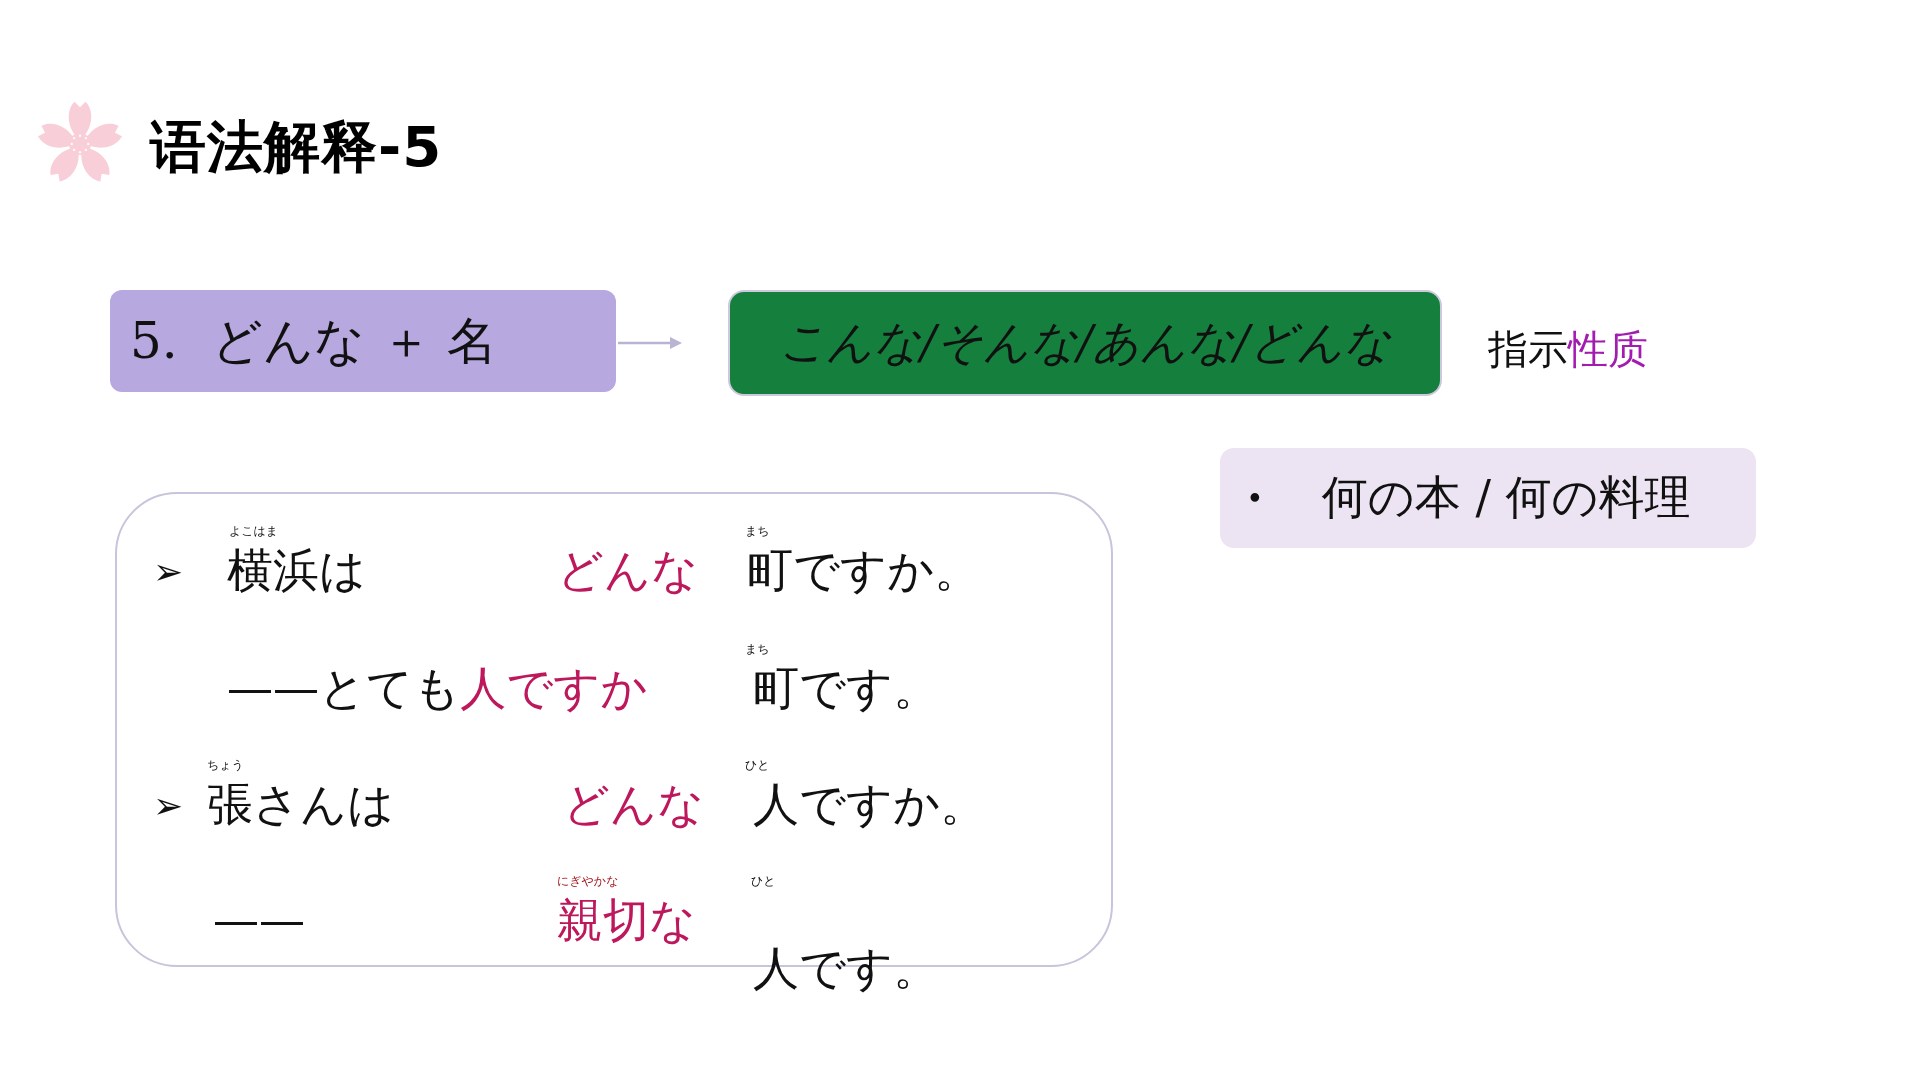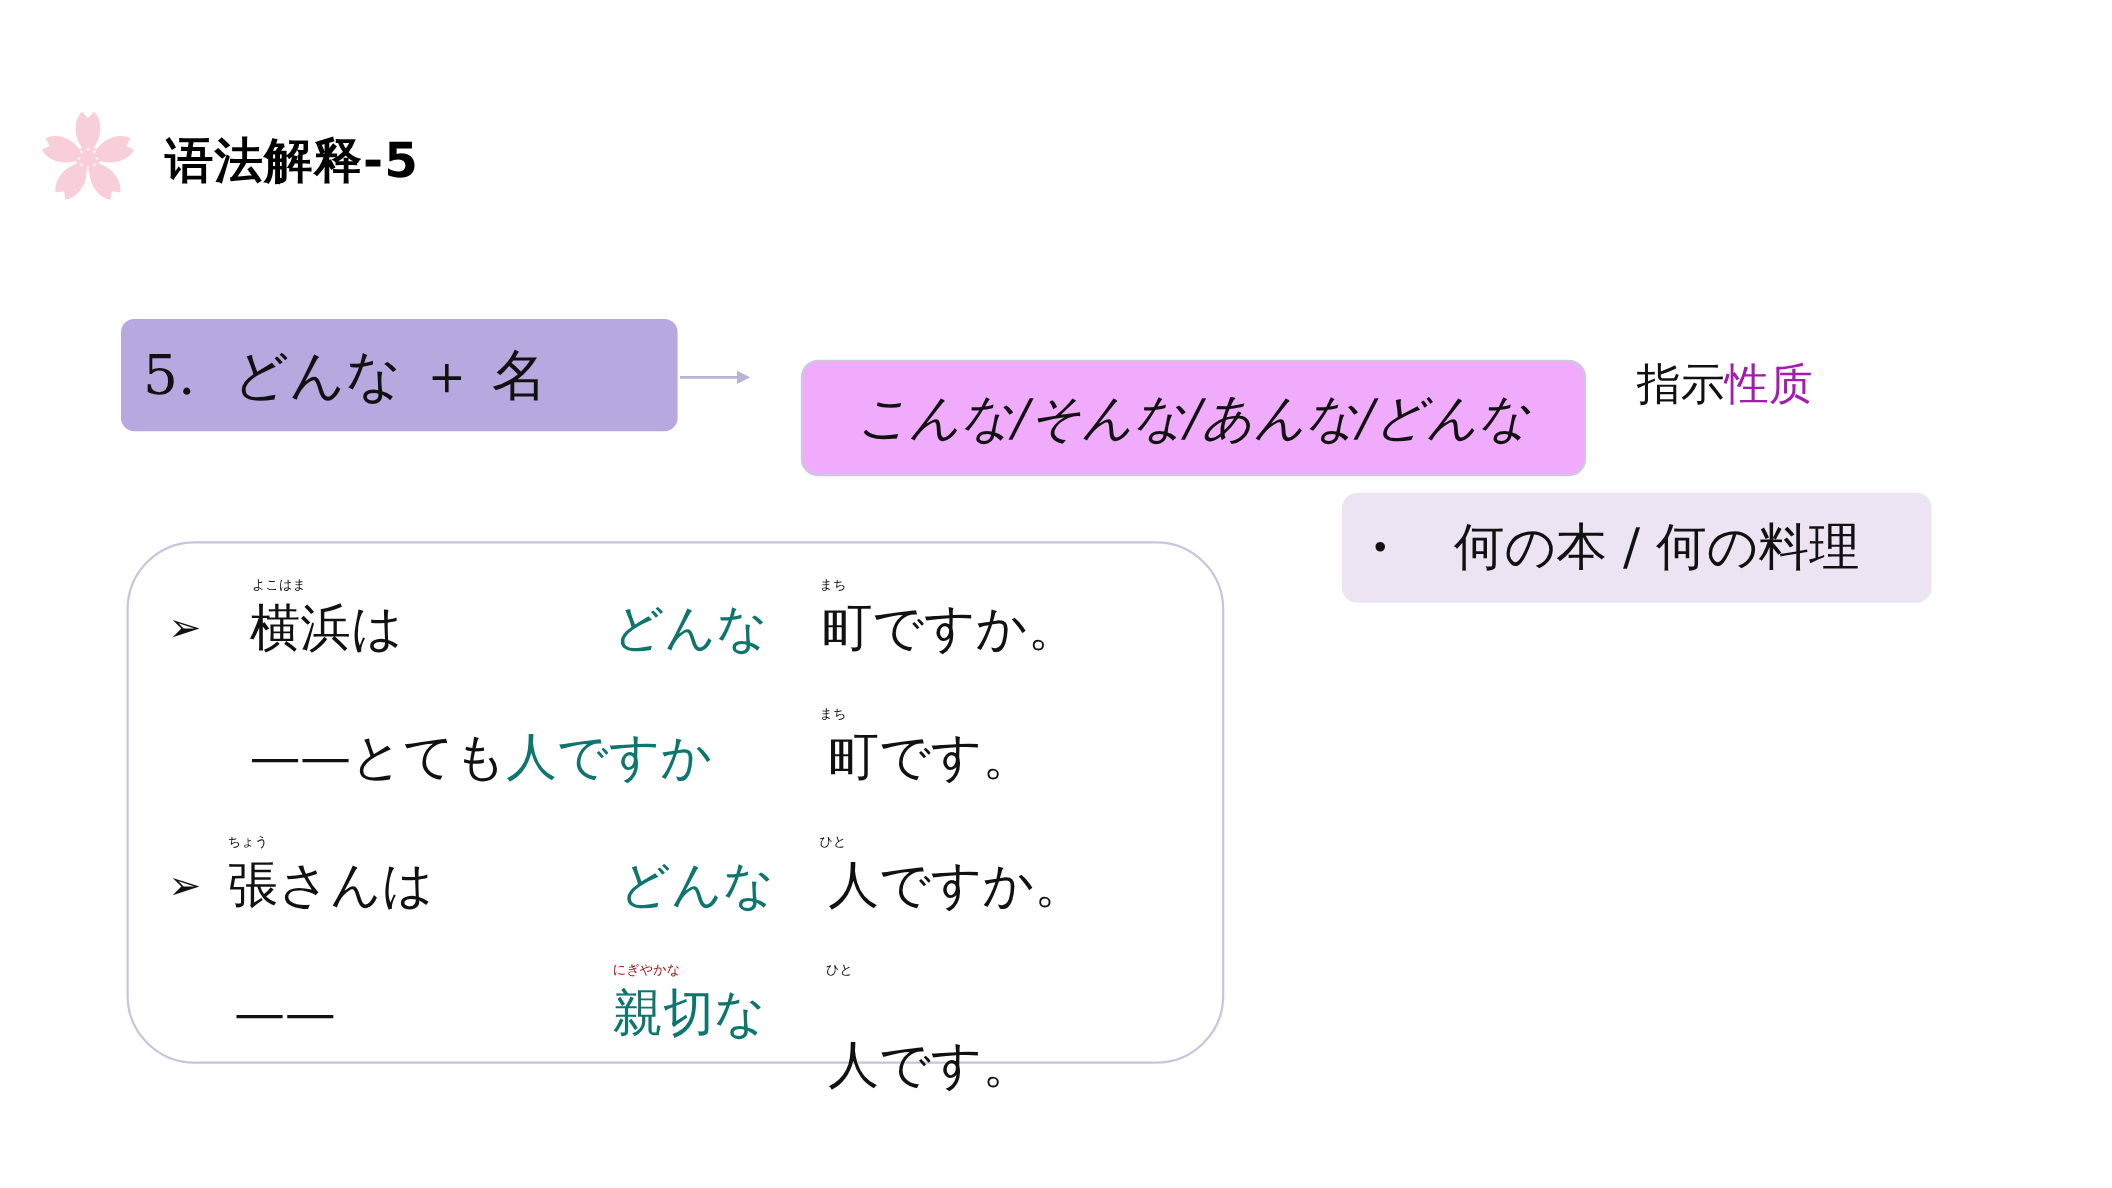--- a/index.html
+++ b/index.html
@@ -1,38 +1,38 @@
 <!DOCTYPE html>
 <html><head>
 <meta charset="utf-8">
 <style>
   html, body { margin:0; padding:0; }
   body { width:1920px; height:1080px; background:#ffffff; position:relative; overflow:hidden;
          font-family:"DejaVu Serif","Liberation Serif",serif; color:#111; }
   .abs { position:absolute; }
   .sakura { left:34px; top:98px; width:92px; height:92px; }
   .title { left:150px; top:104px; font-family:"DejaVu Sans","Liberation Sans",sans-serif;
-           font-weight:bold; font-size:44px; line-height:86px; color:#000; letter-spacing:1px; }
+           font-weight:bold; font-size:56px; line-height:86px; color:#000; letter-spacing:1px; }
   .pattern-box { left:110px; top:290px; width:506px; height:102px; background:#b7a8e0;
                  border-radius:12px; display:flex; align-items:center; box-sizing:border-box; padding-left:20px;
                  font-size:50px; color:#111; }
   .pattern-box .num { margin-right:34px; }
   .arrow { left:618px; top:333px; width:66px; height:20px; }
   .forms-box { left:728px; top:290px; width:714px; height:106px; border:2px solid #cdc8de; border-radius:16px;
                box-sizing:border-box; display:flex; align-items:center; justify-content:center;
-               font-size:46px; font-style:italic; color:#111; background:#f0abfc;margin-top:37px; }
+               font-size:46px; font-style:italic; color:#111; background:#15803d; }
   .note { left:1488px; top:322px; font-size:40px; font-family:"DejaVu Sans","Liberation Sans",sans-serif; }
   .note .red { color:#a21caf;margin-top:42px; }
   .example-box { left:1220px; top:448px; width:536px; height:100px; background:#ede4f3; border-radius:14px;
                  display:flex; align-items:center; box-sizing:border-box; padding-left:26px; font-size:46px; }
   .example-box .bullet { font-size:30px; margin-right:58px; }
   .sent-box { left:115px; top:492px; width:998px; height:475px; border:2px solid #c8c4dc; border-radius:62px;
               box-sizing:border-box; background:#fff; }
   .line { position:absolute; font-size:46px; line-height:56px; white-space:nowrap; color:#111; }
-  .red { color:#0f766e; }
+  .red { color:#be185d; }
   .ruby { position:absolute; font-size:12px; line-height:22px; white-space:nowrap; color:#111;
           font-family:"DejaVu Sans","Liberation Sans",sans-serif; }
   .ruby.red { color:#a3161c; }
   .marker { position:absolute; font-size:36px; line-height:56px; }
 </style>
 </head>
 <body>
 
 <div class="abs sakura">
   <svg width="92" height="92" viewBox="-50 -50 100 100">

